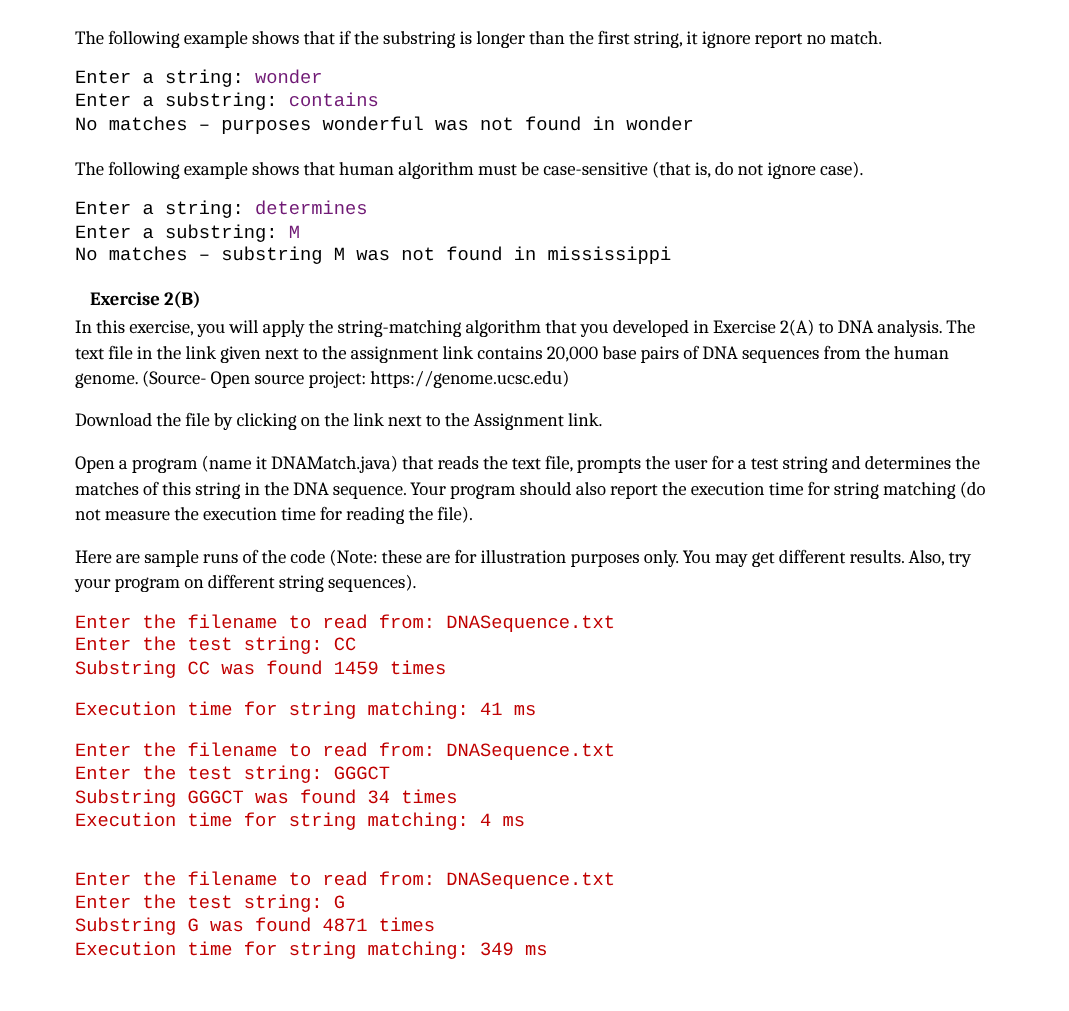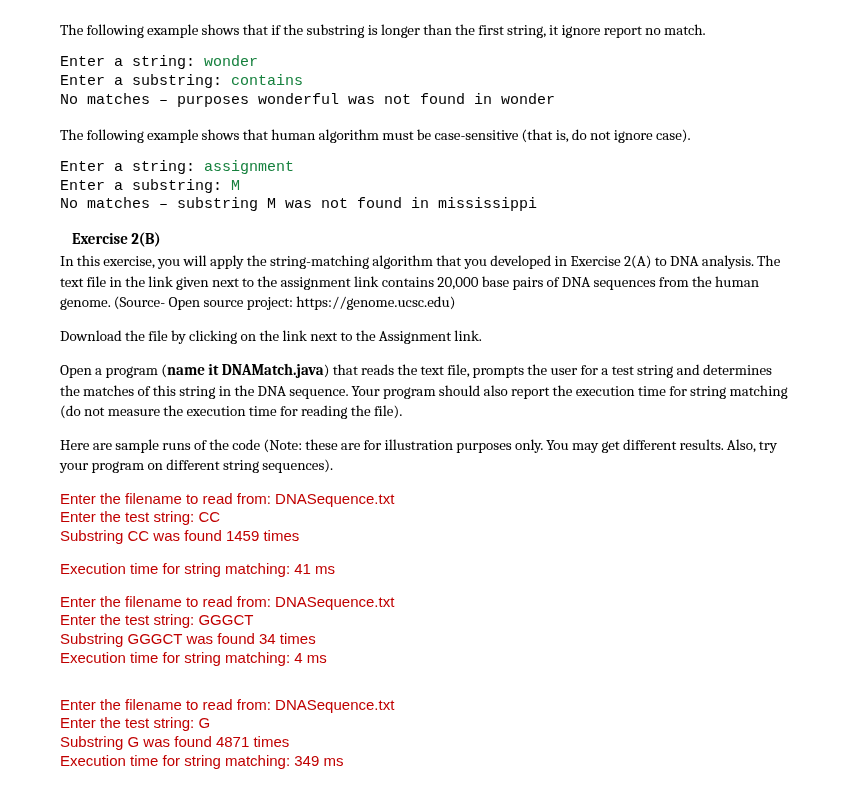--- a/index.html
+++ b/index.html
@@ -17,48 +17,48 @@
     margin: 0 0 14px 0;
   }
   .code {
     font-family: 'Courier New', Courier, monospace;
     font-size: 15px;
     white-space: pre;
     margin: 0 0 14px 0;
     line-height: 1.25;
   }
   .orange {
-    color: #15803d;
+    color: #701a75;
   }
   .redblock {
-    font-family: Liberation Sans, sans-serif;
+    font-family: Liberation Mono, monospace;
     font-size: 15px;
     white-space: pre;
     color: #C00000;
     margin: 0 0 14px 0;
     line-height: 1.25;
   }
   .heading {
     font-weight: bold;
     margin: 0 0 2px 12px;
   }
-  b { font-weight: bold; text-align: center; }
+  b { font-weight: normal; text-align: center; }
 </style>
 </head>
 <body>
 
 <p>The following example shows that if the substring is longer than the first string, it ignore report no match.</p>
 
 <div class="code"><span>Enter a string: </span><span class="orange">wonder</span>
 <span>Enter a substring: </span><span class="orange">contains</span>
 <span>No matches – purposes wonderful was not found in wonder</span></div>
 
 <p>The following example shows that human algorithm must be case-sensitive (that is, do not ignore case).</p>
 
-<div class="code"><span>Enter a string: </span><span class="orange">assignment</span>
+<div class="code"><span>Enter a string: </span><span class="orange">determines</span>
 <span>Enter a substring: </span><span class="orange">M</span>
 <span>No matches – substring M was not found in mississippi</span></div>
 
 <p class="heading">Exercise 2(B)</p>
 <p style="margin-top:0">In this exercise, you will apply the string-matching algorithm that you developed in Exercise 2(A) to DNA analysis. The text file in the link given next to the assignment link contains 20,000 base pairs of DNA sequences from the human genome. (Source- Open source project: https://genome.ucsc.edu)</p>
 
 <p>Download the file by clicking on the link next to the Assignment link.</p>
 
 <p><span>Open a program (</span><b>name it DNAMatch.java</b><span>) that reads the text file, prompts the user for a test string and determines the matches of this string in the DNA sequence. Your program should also report the execution time for string matching (do not measure the execution time for reading the file).</span></p>
 

